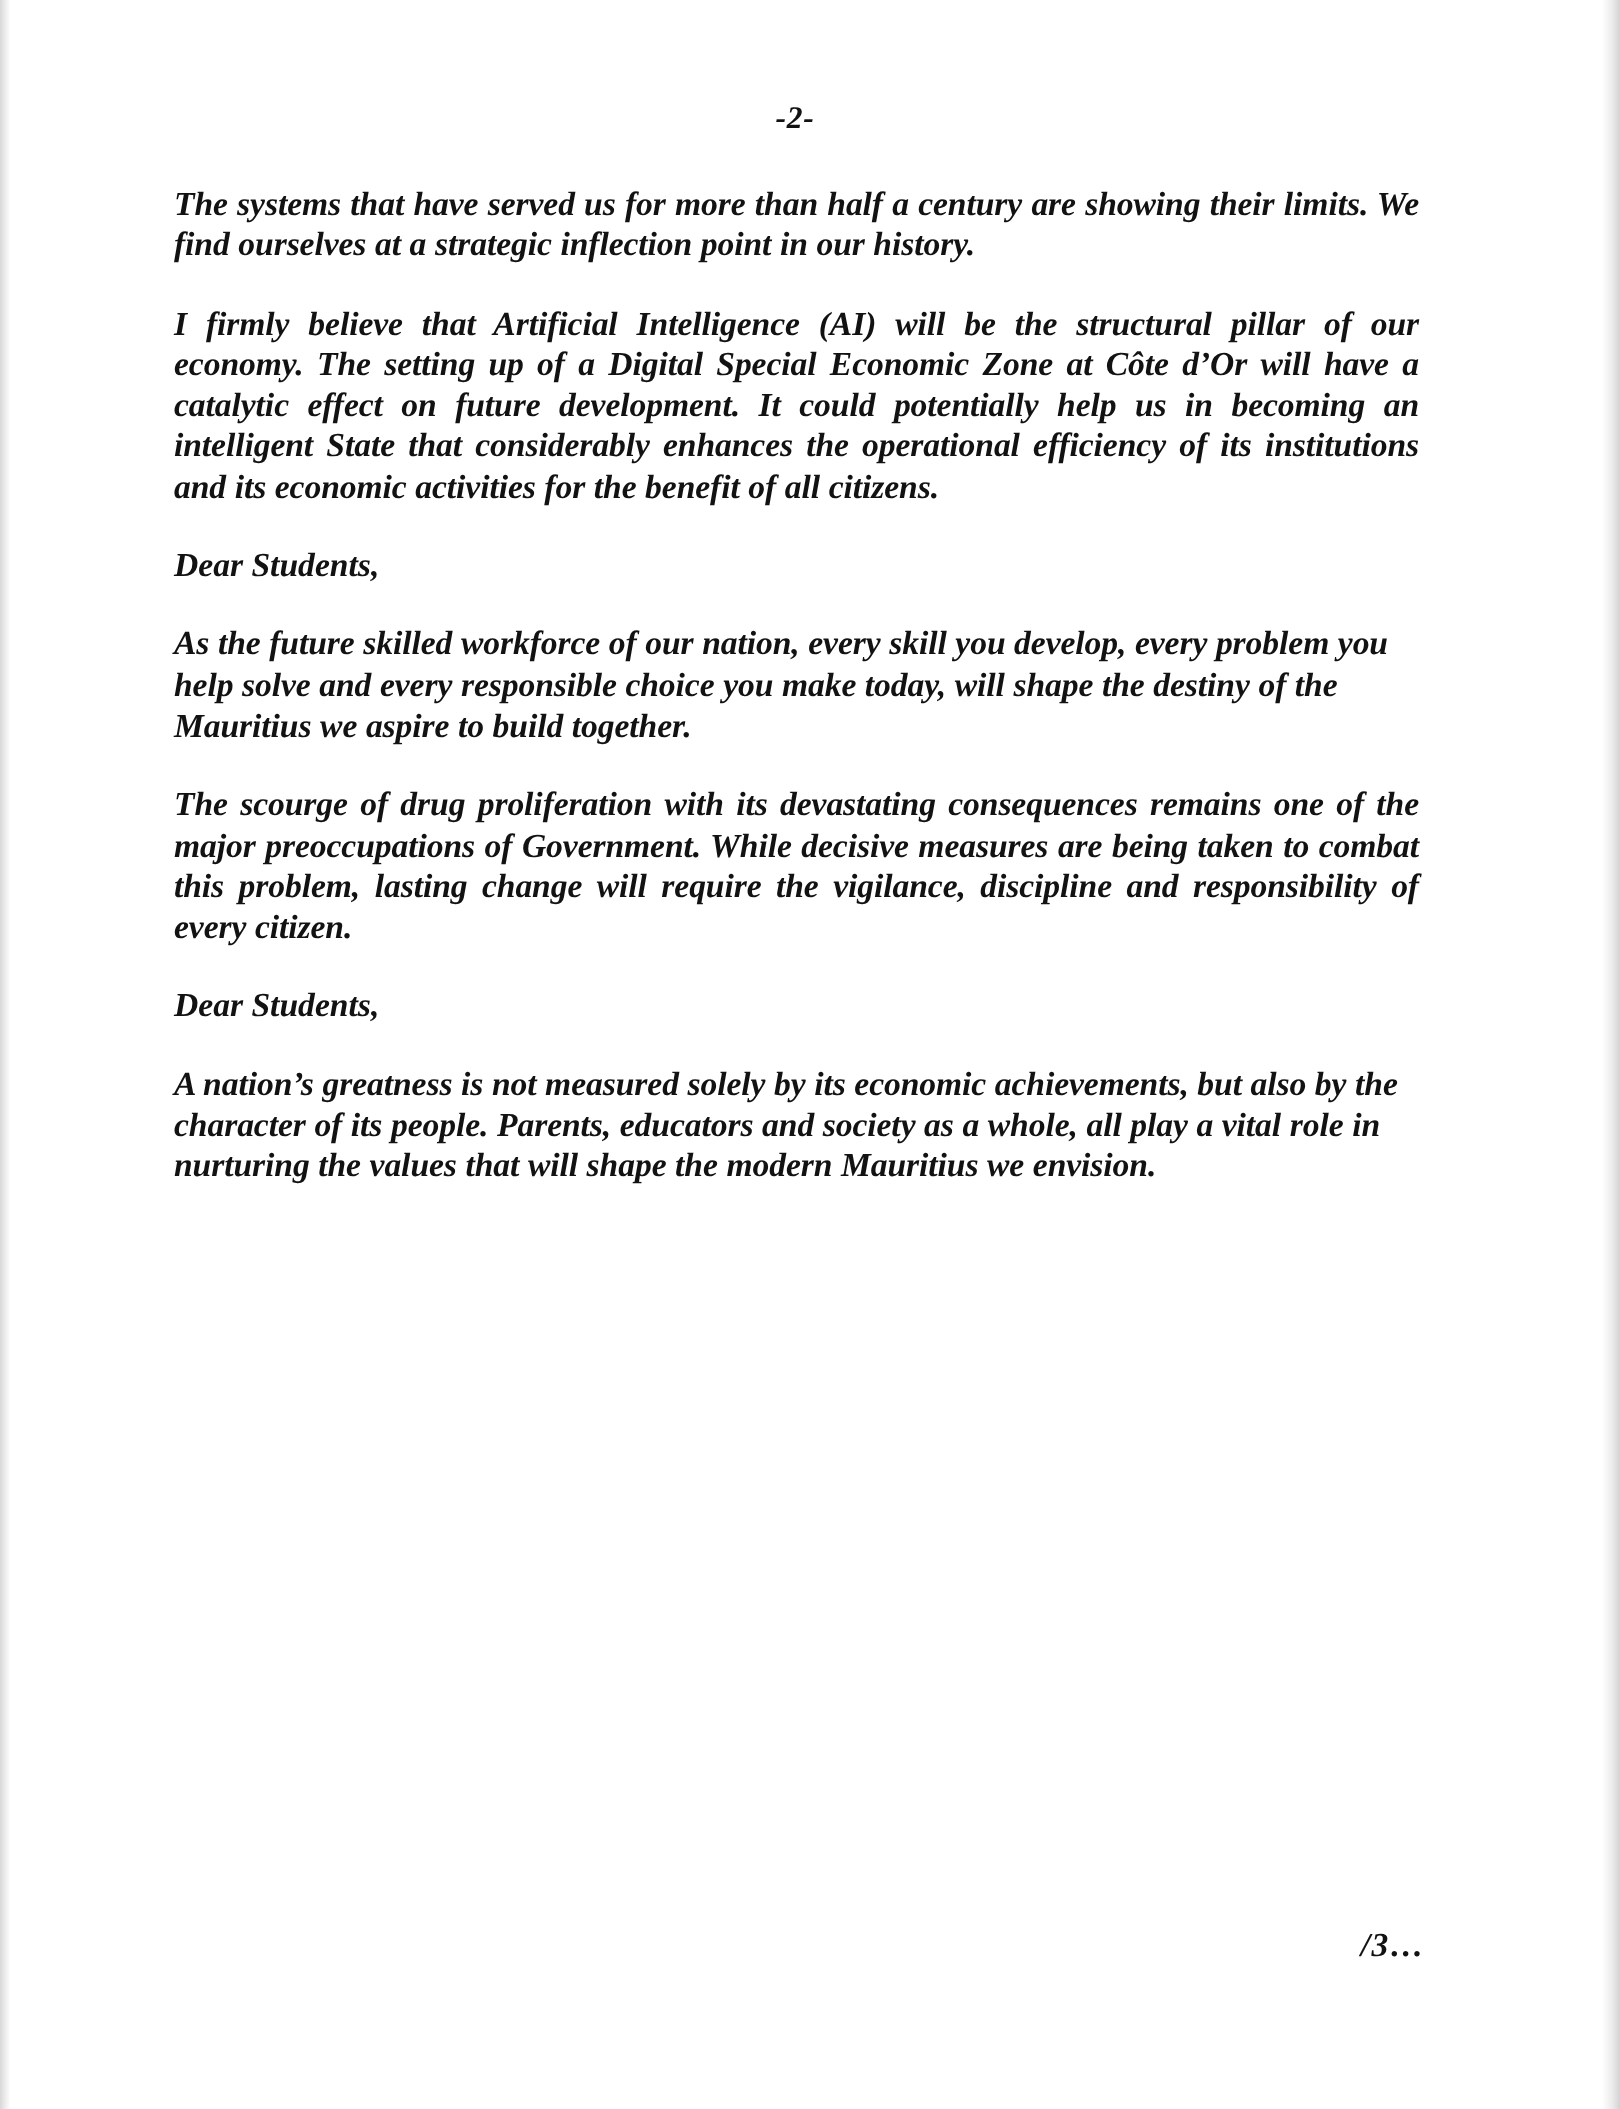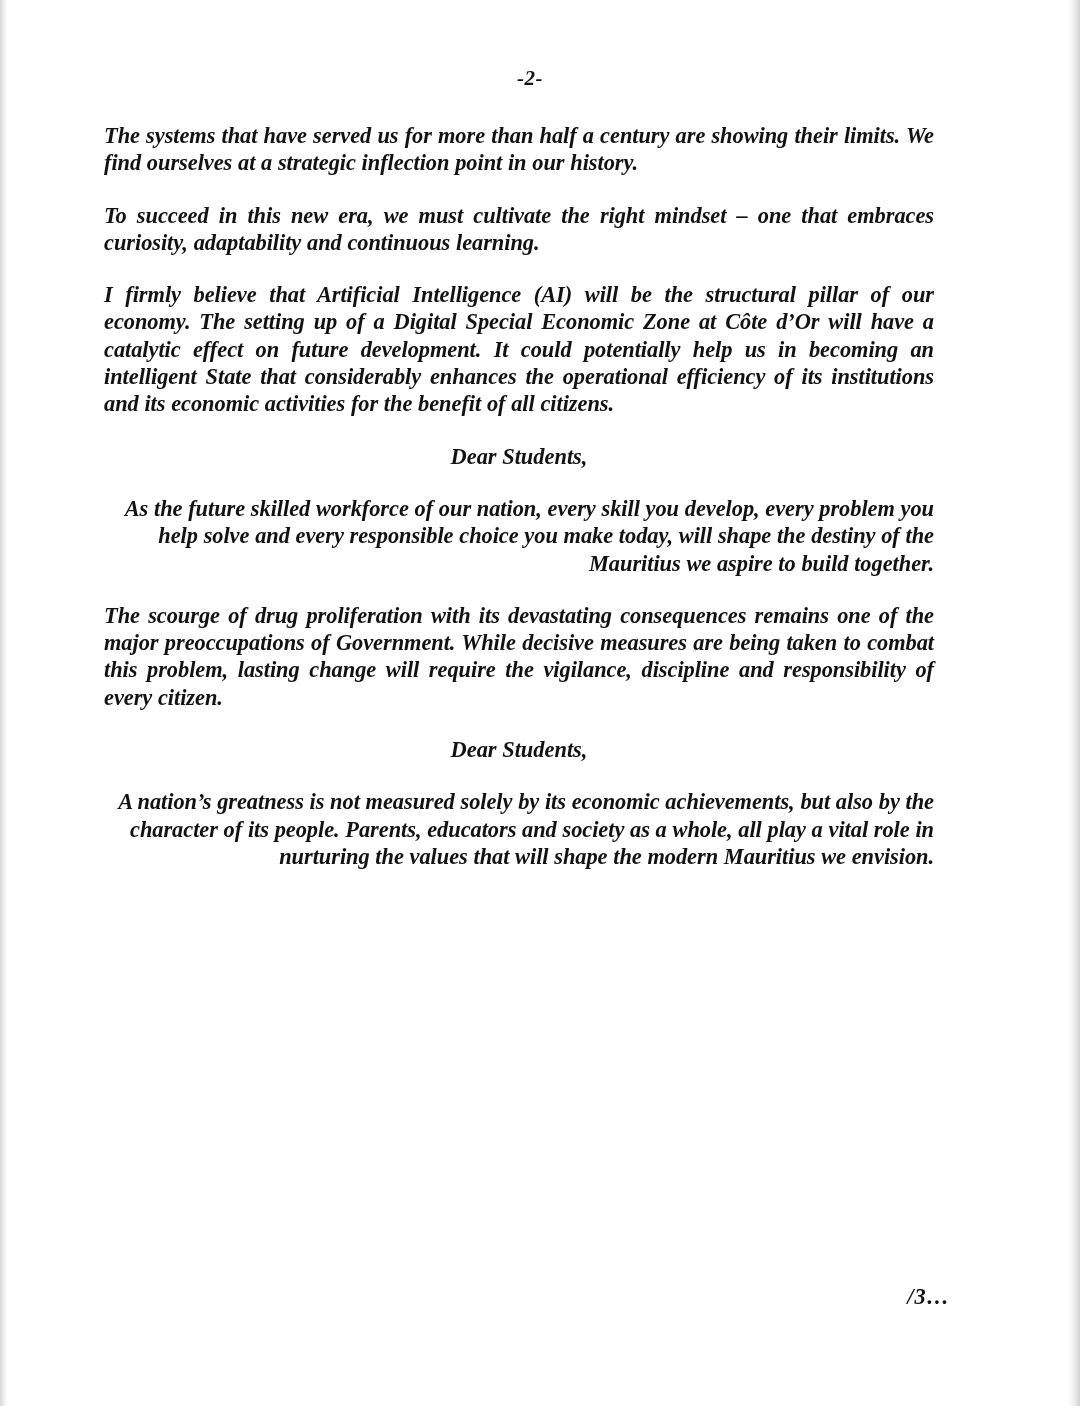--- a/index.html
+++ b/index.html
@@ -46,48 +46,48 @@
     text-align: center;
     font-size: 21px;
     font-weight: bold;
     font-style: italic;
     letter-spacing: 0.5px;
   }
 
   .body-column {
     position: absolute;
     top: 122px;
-    left: 104px;
+    left: 116px;
     width: 830px;
   }
 
   .para {
     margin: 0 0 25px 0;
     font-size: 22.4px;
     line-height: 27.3px;
     font-weight: bold;
     font-style: italic;
     text-align: justify;
     text-justify: inter-word;
     letter-spacing: -0.05px;
     word-spacing: 0.2px;
   }
 
   
   .para.ragged {
-    text-align: right;
+    text-align: left;
   }
 
   .salutation {
     margin: 0 0 25px 0;
     font-size: 22.4px;
     line-height: 27.3px;
     font-weight: bold;
     font-style: italic;
-    text-align: center;
+    text-align: left;
   }
 
   .continuation-marker {
     position: absolute;
     top: 1284px;
     left: 120px;
     width: 830px;
     text-align: right;
     font-size: 22.4px;
     font-weight: bold;
@@ -101,21 +101,20 @@
 <div class="page">
 
   <div class="scan-edge-left"></div>
   <div class="scan-edge-right"></div>
 
   <div class="page-number">-2-</div>
 
   <div class="body-column">
 
   <p class="para">The systems that have served us for more than half a century are showing their limits. We find ourselves at a strategic inflection point in our history.</p>
-      <p class="para">To succeed in this new era, we must cultivate the right mindset – one that embraces curiosity, adaptability and continuous learning.</p>
       <p class="para">I firmly believe that Artificial Intelligence (AI) will be the structural pillar of our economy. The setting up of a Digital Special Economic Zone at Côte d’Or will have a catalytic effect on future development. It could potentially help us in becoming an intelligent State that considerably enhances the operational efficiency of its institutions and its economic activities for the benefit of all citizens.</p>
       <p class="salutation">Dear Students,</p>
       <p class="para ragged">As the future skilled workforce of our nation, every skill you develop, every problem you help solve and every responsible choice you make today, will shape the destiny of the Mauritius we aspire to build together.</p>
       <p class="para">The scourge of drug proliferation with its devastating consequences remains one of the major preoccupations of Government. While decisive measures are being taken to combat this problem, lasting change will require the vigilance, discipline and responsibility of every citizen.</p>
       <p class="salutation">Dear Students,</p>
       <p class="para ragged">A nation’s greatness is not measured solely by its economic achievements, but also by the character of its people. Parents, educators and society as a whole, all play a vital role in nurturing the values that will shape the modern Mauritius we envision.</p>
     </div>
 
   <div class="continuation-marker">/3…</div>
 

